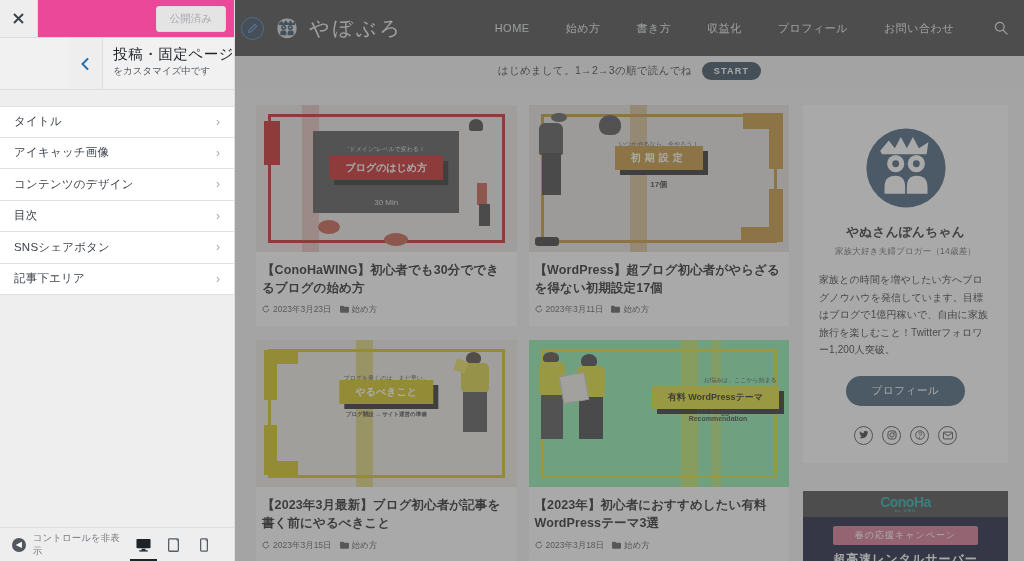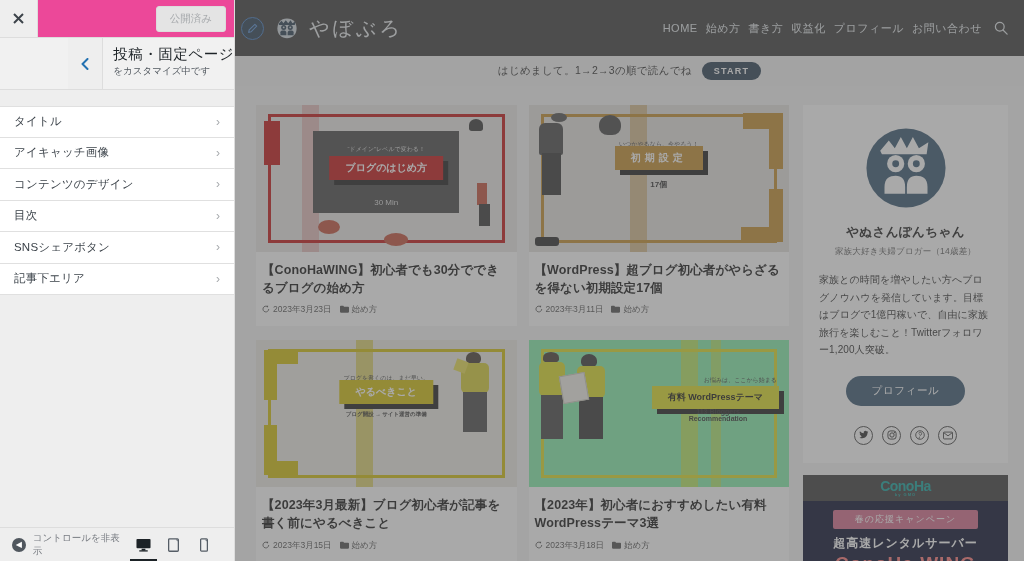--- a/index.html
+++ b/index.html
@@ -112,21 +112,21 @@
     background: #2e4356; border: 1.5px solid #4a81c4;
     color: #5b93d6; display: flex; align-items: center; justify-content: center;
     font-size: 11px; margin: 0 10px 0 6px; cursor: pointer; flex: 0 0 auto;
   }
   .brand { display: flex; align-items: center; gap: 9px; flex: 0 0 auto; }
   .brand-mark {
     width: 26px; height: 26px;
     display: flex; align-items: center; justify-content: center;
   }
   .brand-text { color: #e8ecef; font-size: 20px; letter-spacing: 3px; font-weight: 500; }
-  .nav { margin-left: auto; display: flex; align-items: center; gap: 8px; }
+  .nav { margin-left: auto; display: flex; align-items: center; gap: 36px; }
   .nav-item { color: #e2e7ea; font-size: 11px; letter-spacing: .5px; cursor: pointer; white-space: nowrap; }
   .nav-search { color: #e2e7ea; display: flex; align-items: center; cursor: pointer; margin-left: 4px; }
 
   .notice-bar {
     height: 30px; background: #f3f3f3;
     display: flex; align-items: center; justify-content: center; gap: 10px;
   }
   .notice-text { font-size: 10.5px; color: #333; letter-spacing: .3px; }
   .notice-btn {
     background: #2e4356; color: #fff;
@@ -143,21 +143,21 @@
   .cards { flex: 1 1 auto; display: grid; grid-template-columns: 1fr 1fr; gap: 14px 12px; align-content: start; }
   .card { background: #fff; cursor: pointer; }
   .thumb { width: 100%; height: 147px; position: relative; overflow: hidden; background: #e6e6e6; }
   .card-title {
     font-size: 12.5px; line-height: 1.45; color: #1a1a1a;
     padding: 9px 6px 0 6px; font-weight: 600; letter-spacing: .1px;
   }
   .card-meta { display: flex; align-items: center; gap: 8px; padding: 7px 6px 10px 6px; }
   .meta-chunk { display: flex; align-items: center; gap: 3px; font-size: 8.5px; color: #555; }
 
-  .side-col { width: 205px; flex: 0 0 205px; display: flex; flex-direction: column; gap: 12px; }
+  .side-col { width: 205px; flex: 0 0 205px; display: flex; flex-direction: column; gap: 28px; }
   .profile-widget { background: #fff; padding: 20px 16px 18px; text-align: center; }
   .avatar-wrap { display: flex; justify-content: center; margin-bottom: 13px; }
   .prof-name { font-size: 12.5px; color: #222; font-weight: 600; letter-spacing: .4px; }
   .prof-role { font-size: 8.5px; color: #666; margin-top: 5px; letter-spacing: .2px; }
   .prof-bio { font-size: 10px; color: #333; line-height: 1.75; text-align: left; margin-top: 13px; letter-spacing: .1px; }
   .prof-btn {
     display: inline-block; margin-top: 17px;
     background: #3d5b74; color: #fff;
     font-size: 10.5px; padding: 8px 26px; border-radius: 16px;
     cursor: pointer; letter-spacing: .6px;

